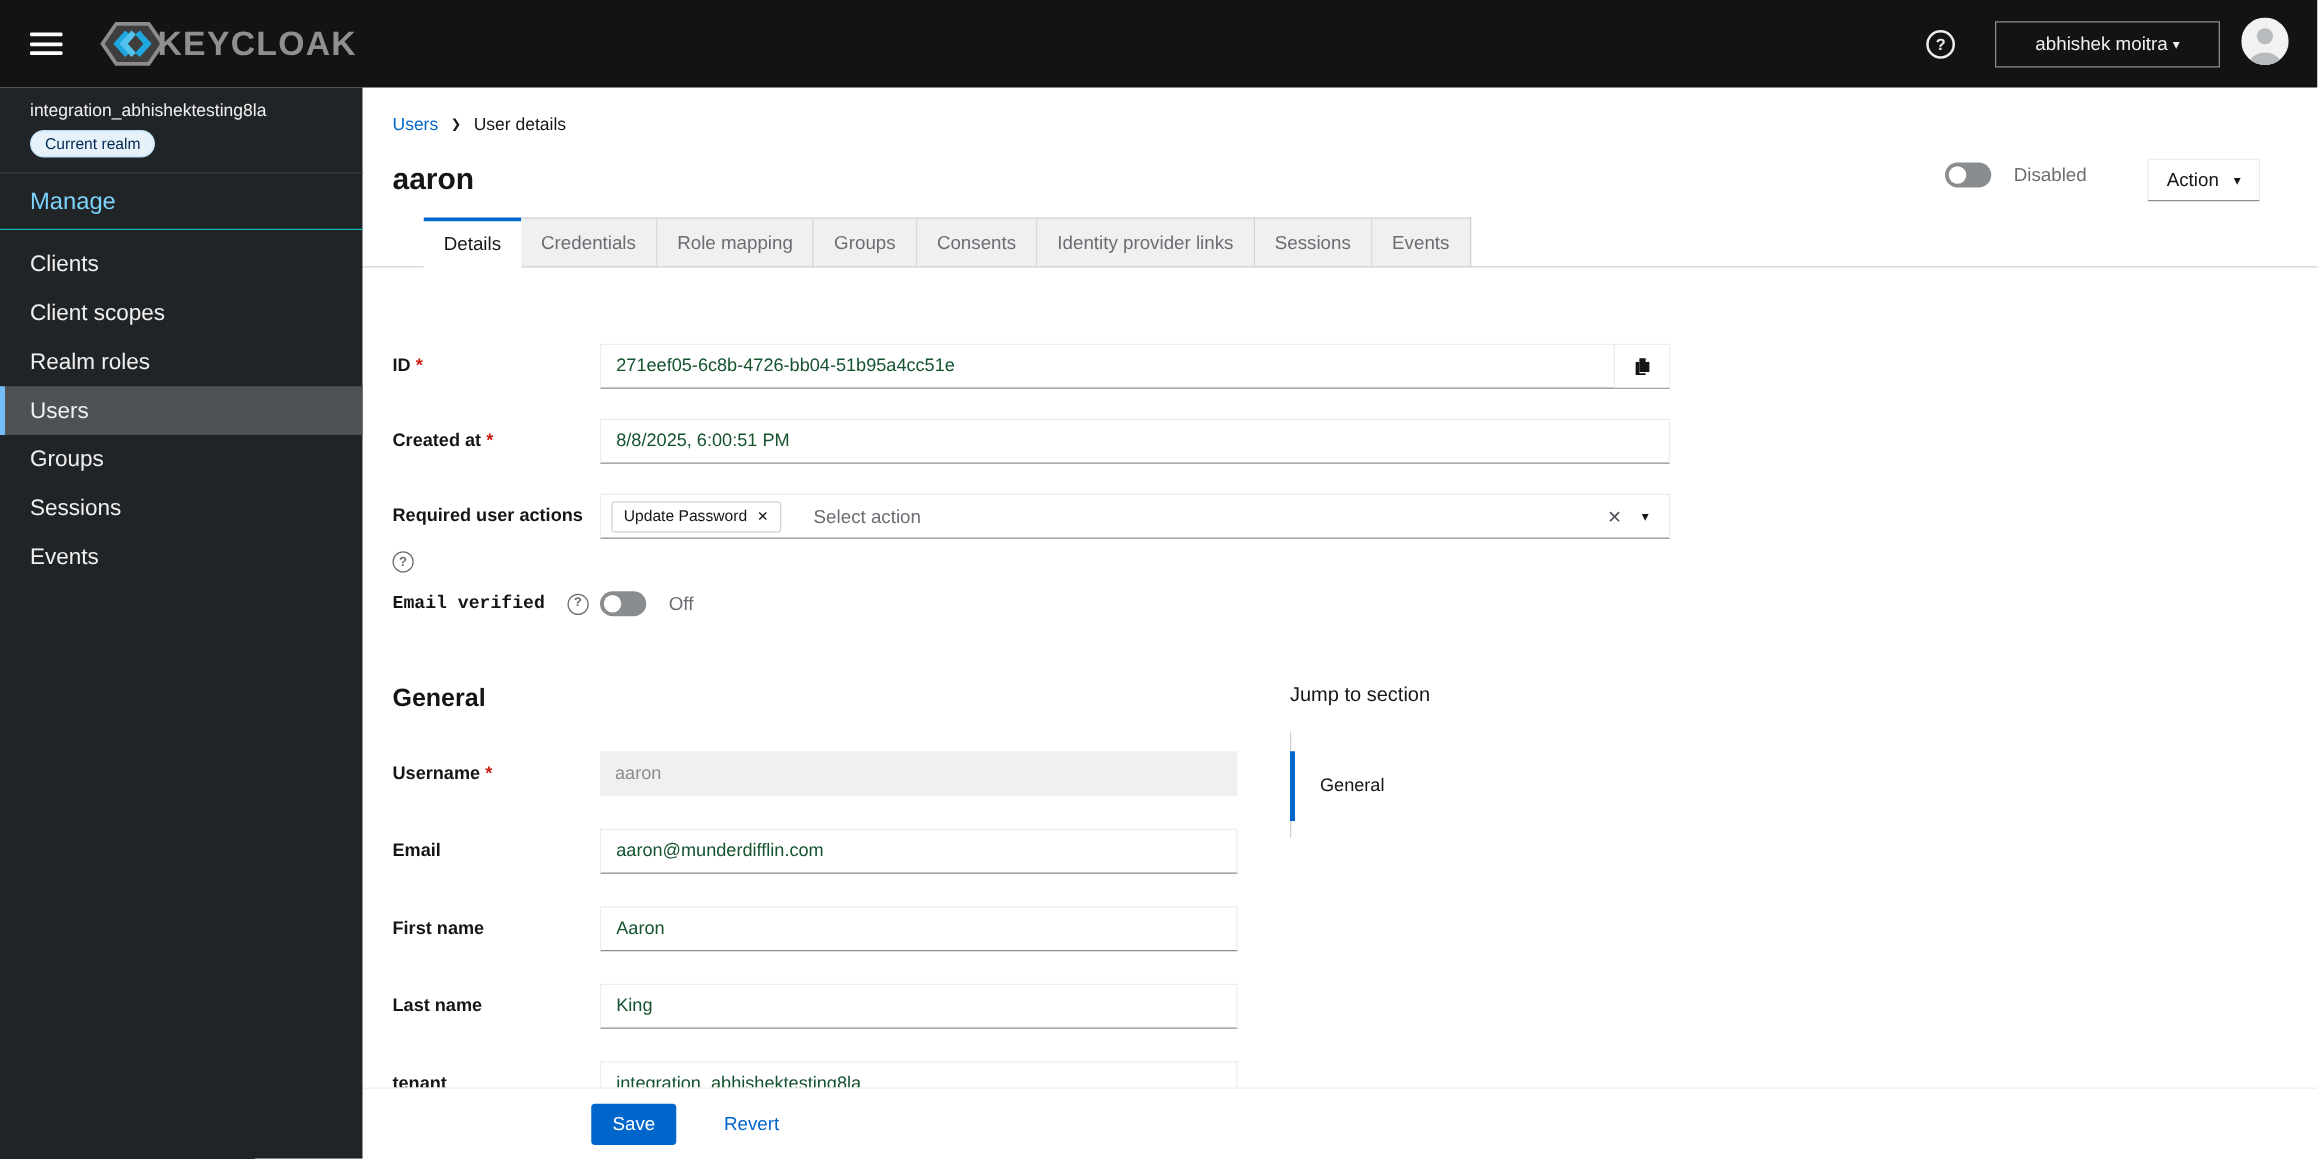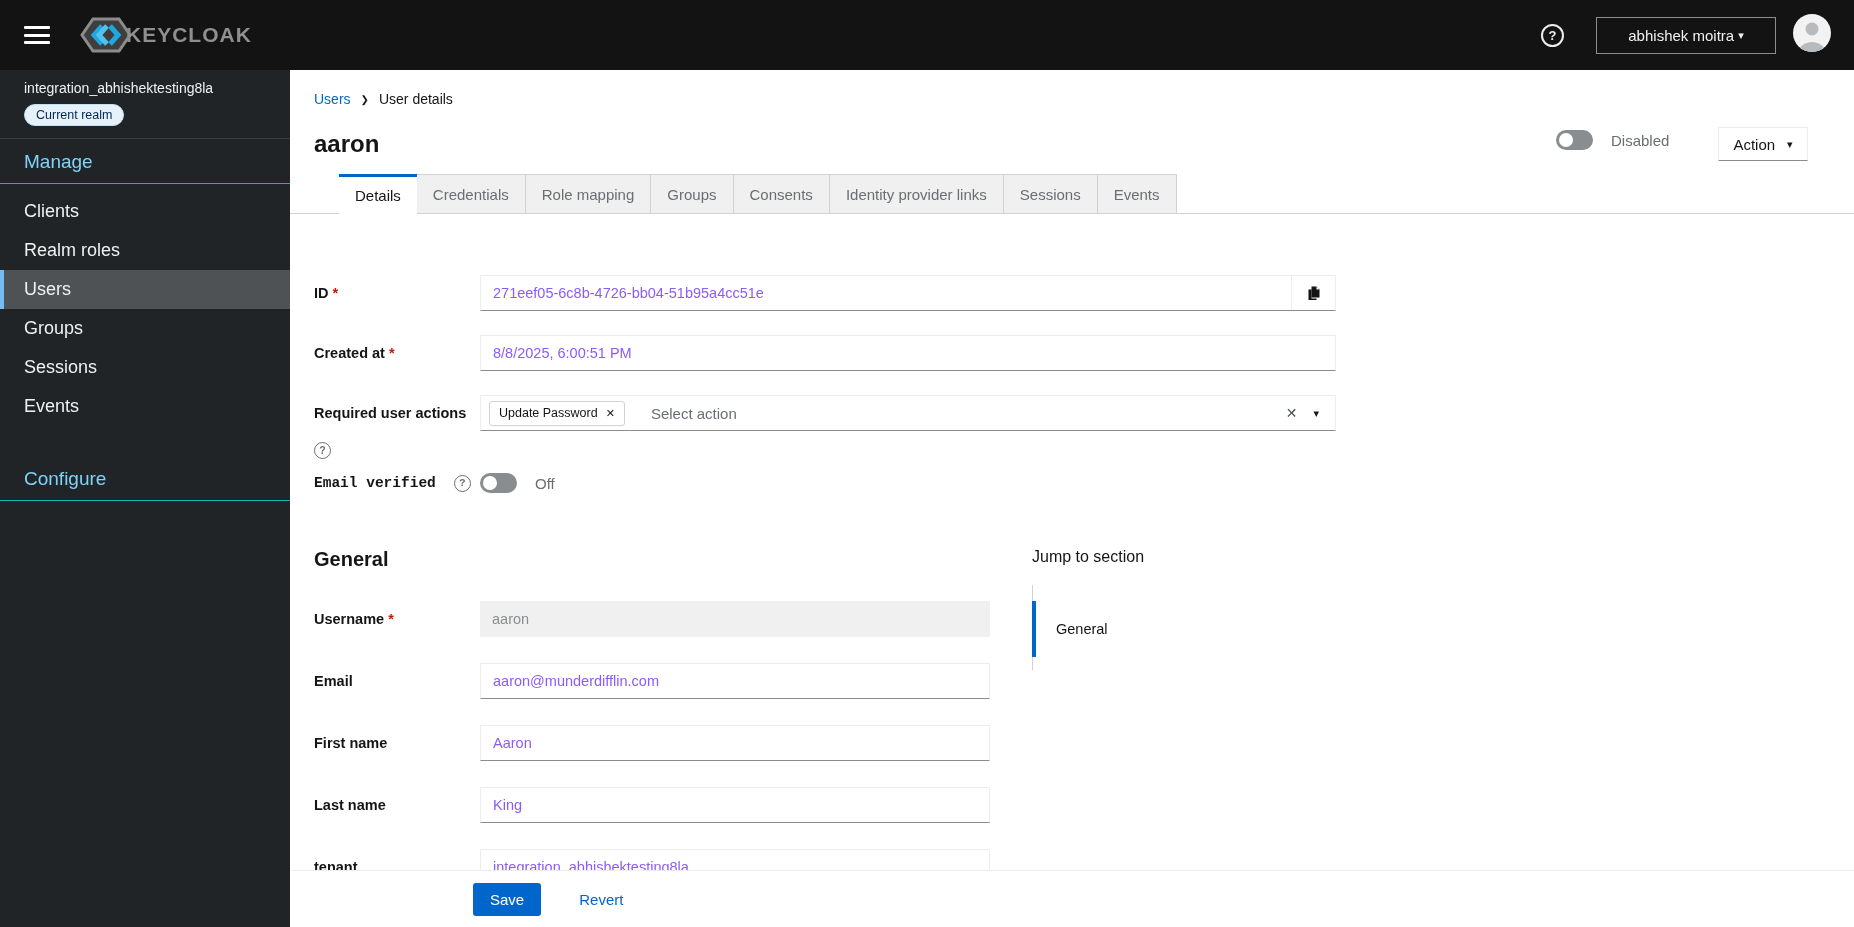--- a/index.html
+++ b/index.html
@@ -4,21 +4,21 @@
 <style>
   * { margin:0; padding:0; box-sizing:border-box; }
   html,body { width:1854px; height:927px; overflow:hidden; }
   body { font-family:"Liberation Sans","DejaVu Sans",sans-serif; background:#fff; position:relative; color:#151515; }
 
   
   .topbar { position:absolute; top:0; left:0; width:1854px; height:70px; background:#131313; display:flex; align-items:center; z-index:30; }
   .hamburger { margin-left:24px; width:26px; cursor:pointer; }
   .hamburger span { display:block; height:3px; background:#fff; margin:4.5px 0; border-radius:1px; }
   .brand { display:flex; align-items:center; margin-left:30px; cursor:pointer; }
-  .brand-text { font-size:21px; font-weight:700; color:#8f8f8f; letter-spacing:1px; margin-left:-6px; }
+  .brand-text { font-size:27px; font-weight:700; color:#8f8f8f; letter-spacing:1px; margin-left:-6px; }
   .topbar-right { margin-left:auto; display:flex; align-items:center; }
   .help-circle { width:23px; height:23px; border:2px solid #ededed; border-radius:50%; color:#ededed; font-size:13px; font-weight:700; display:flex; align-items:center; justify-content:center; cursor:pointer; }
   .user-menu { margin-left:32px; width:180px; height:37px; border:1px solid #8a8d90; display:flex; align-items:center; justify-content:center; gap:4px; color:#f0f0f0; font-size:15px; cursor:pointer; }
   .user-menu .caret { color:#f0f0f0; font-size:11px; }
   .avatar { margin-left:17px; margin-right:23px; }
 
   
   .sidebar { position:absolute; top:70px; left:0; width:290px; height:857px; background:#212427; z-index:20; }
   .realm-block { padding:10px 16px 12px 24px; border-bottom:1px solid #3c3f42; cursor:pointer; }
   .realm-name { color:#f0f0f0; font-size:14px; }
@@ -51,21 +51,21 @@
   .tab-spacer-r { flex:1; border-bottom:1px solid #d2d2d2; }
   .tab { padding:0 16px; display:flex; align-items:center; font-size:15px; color:#6a6e73; background:#f0f0f0; border:1px solid #d2d2d2; border-left:none; cursor:pointer; white-space:nowrap; }
   .tab.active { background:#fff; color:#151515; border:none; border-top:3px solid #0066cc; border-bottom:none; }
 
   
   .row { position:absolute; left:24px; display:flex; }
   .lbl { width:166px; font-size:14.5px; font-weight:600; color:#151515; line-height:36px; }
   .req { color:#c9190b; margin-left:4px; font-weight:600; }
   .qicon { display:inline-flex; width:17px; height:17px; border:1.5px solid #6a6e73; border-radius:50%; color:#6a6e73; font-size:10.5px; font-weight:700; align-items:center; justify-content:center; vertical-align:middle; cursor:pointer; background:#fff; }
   .field { height:36px; background:#fff; border:1px solid #ededed; border-bottom:1px solid #8a8d90; display:flex; align-items:center; }
-  .field input { border:none; outline:none; flex:1; font-family:inherit; font-size:14.5px; color:#8b5cf6; padding:0 12px; background:transparent; height:100%; }
+  .field input { border:none; outline:none; flex:1; font-family:inherit; font-size:14.5px; color:#14532d; padding:0 12px; background:transparent; height:100%; }
   .w-wide { width:856px; }
   .w-med  { width:510px; }
   .copy-btn { width:44px; height:34px; border-left:1px solid #ededed; display:flex; align-items:center; justify-content:center; background:#fff; cursor:pointer; }
   .chip { display:inline-flex; align-items:center; gap:8px; border:1px solid #d2d2d2; border-radius:3px; background:#fff; height:25px; padding:0 9px; font-size:12.5px; color:#151515; margin-left:8px; }
   .chip .chip-x { font-size:11px; font-weight:700; cursor:pointer; }
   .placeholder { color:#6a6e73; font-size:15px; margin-left:26px; }
   .sel-clear { margin-left:auto; font-size:14px; color:#4d5258; cursor:pointer; padding:0 10px; }
   .sel-caret { font-size:11px; color:#151515; cursor:pointer; padding:0 16px 0 6px; }
   .inline-toggle-row { display:flex; align-items:center; gap:18px; }
   .off-label { color:#6a6e73; font-size:15px; }
@@ -127,29 +127,29 @@
 
 <div class="sidebar">
   <div class="realm-block">
     <div class="realm-name">integration_abhishektesting8la</div>
     <span class="realm-badge">Current realm</span>
   </div>
 
   <div class="nav-section-title">Manage</div>
   <ul class="nav-items">
     <li class="nav-item">Clients</li>
+    <li class="nav-item">Client scopes</li>
     <li class="nav-item">Realm roles</li>
     <li class="nav-item active">Users</li>
     <li class="nav-item">Groups</li>
     <li class="nav-item">Sessions</li>
     <li class="nav-item">Events</li>
   </ul>
 
   <div class="nav-gap"></div>
-  <div class="nav-section-title">Configure</div>
 </div>
 
 <div class="main">
 
   <div class="breadcrumb">
     <a>Users</a>
     <span class="crumb-sep">❯</span>
     <span>User details</span>
   </div>
 

